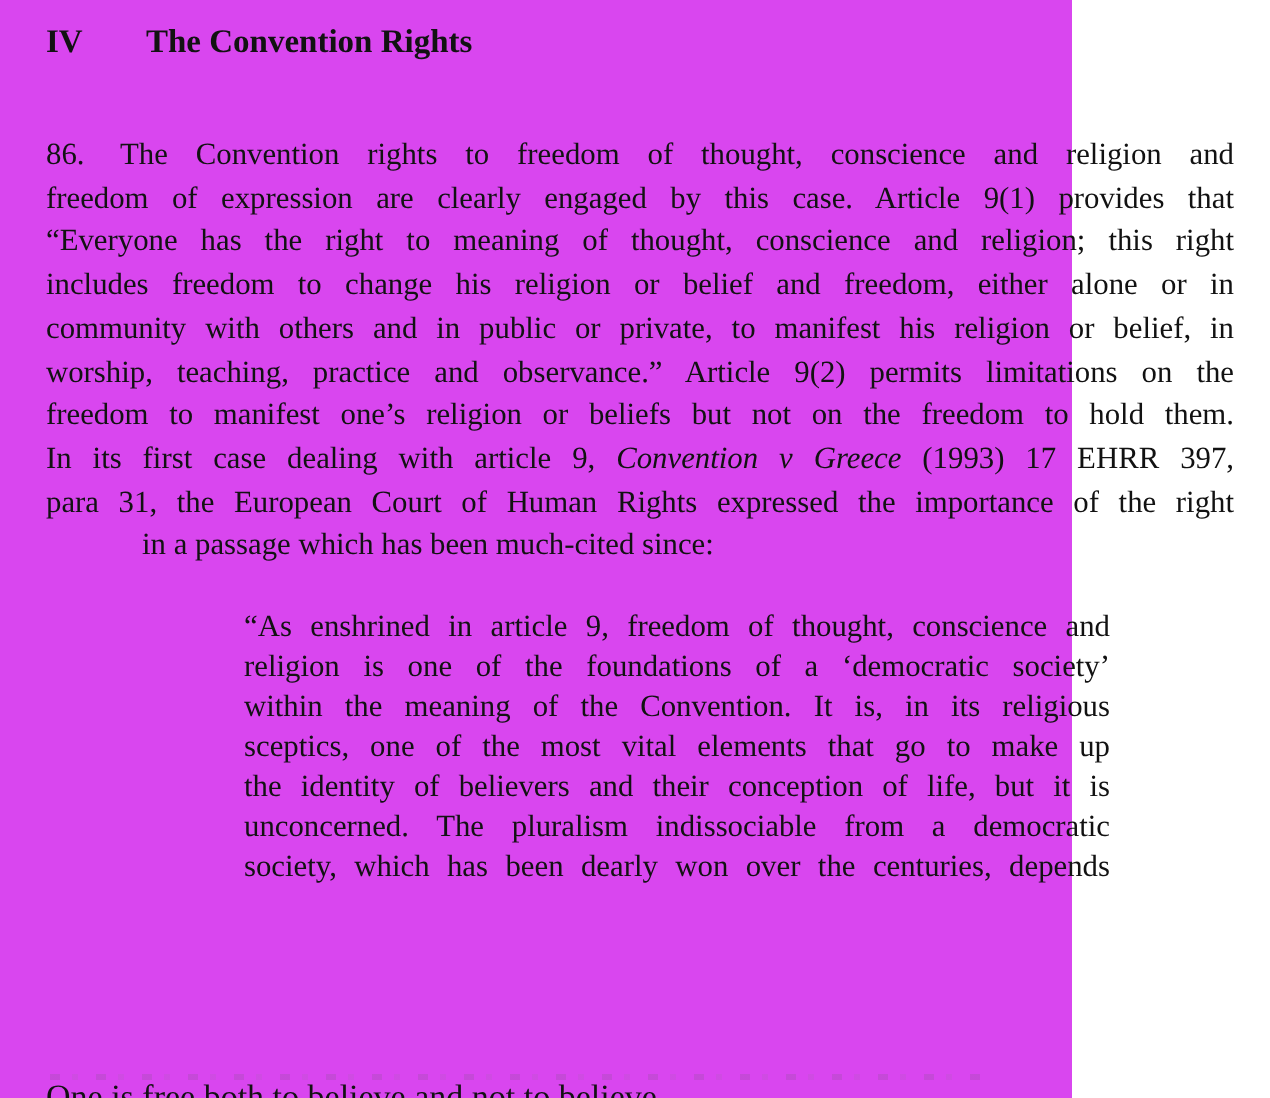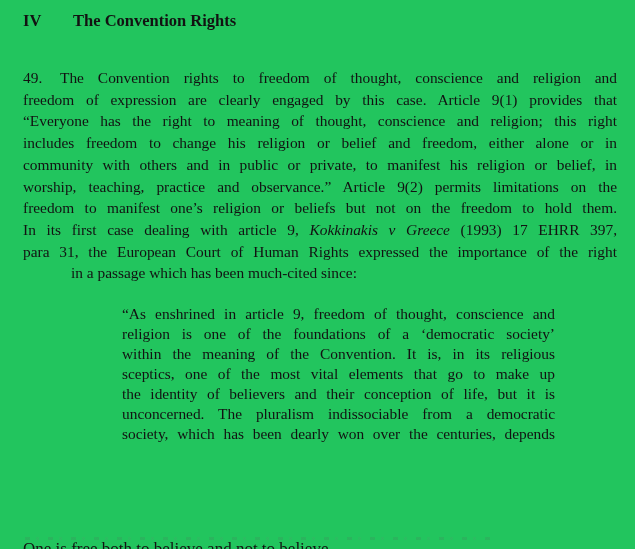--- a/index.html
+++ b/index.html
@@ -6,22 +6,22 @@
   html, body { background: #ffffff; }
   body {
     width: 635px; height: 549px;
     font-family: "Liberation Serif", "DejaVu Serif", serif;
     color: #121212;
     position: relative;
     overflow: hidden;
   }
   .page {
     position: absolute; top: 0; left: 0;
-    width: 635px; height: 549px;
-    background: #22c55e;
+    width: 536px; height: 549px;
+    background: #d946ef;
   }
 
   
   .heading {
     position: absolute; top: 11px; left: 23px;
     font-weight: bold; font-size: 16.5px; line-height: 20px;
     white-space: nowrap;
   }
   .heading .hnum { display: inline-block; width: 50px; }
 
@@ -65,30 +65,30 @@
 </head>
 <body>
 
 <div class="page">
 
   <div class="heading">
     <span class="hnum">IV</span><span class="htitle">The Convention Rights</span>
   </div>
 
   <div class="para">
-    <span class="pnum">49.</span>
+    <span class="pnum">86.</span>
     <div>
         <div class="tline">The Convention rights to freedom of thought, conscience and religion and</div>
         <div class="tline">freedom of expression are clearly engaged by this case. Article 9(1) provides that</div>
         <div class="tline">“Everyone has the right to meaning of thought, conscience and religion; this right</div>
         <div class="tline">includes freedom to change his religion or belief and freedom, either alone or in</div>
         <div class="tline">community with others and in public or private, to manifest his religion or belief, in</div>
         <div class="tline">worship, teaching, practice and observance.” Article 9(2) permits limitations on the</div>
         <div class="tline">freedom to manifest one’s religion or beliefs but not on the freedom to hold them.</div>
-        <div class="tline">In its first case dealing with article 9, <i>Kokkinakis v Greece</i> (1993) 17 EHRR 397,</div>
+        <div class="tline">In its first case dealing with article 9, <i>Convention v Greece</i> (1993) 17 EHRR 397,</div>
         <div class="tline">para 31, the European Court of Human Rights expressed the importance of the right</div>
         <div class="tline last">in a passage which has been much-cited since:</div>
       </div>
   </div>
 
   <div class="quote">
     <div>
         <div class="tline">“As enshrined in article 9, freedom of thought, conscience and</div>
         <div class="tline">religion is one of the foundations of a ‘democratic society’</div>
         <div class="tline">within the meaning of the Convention. It is, in its religious</div>

